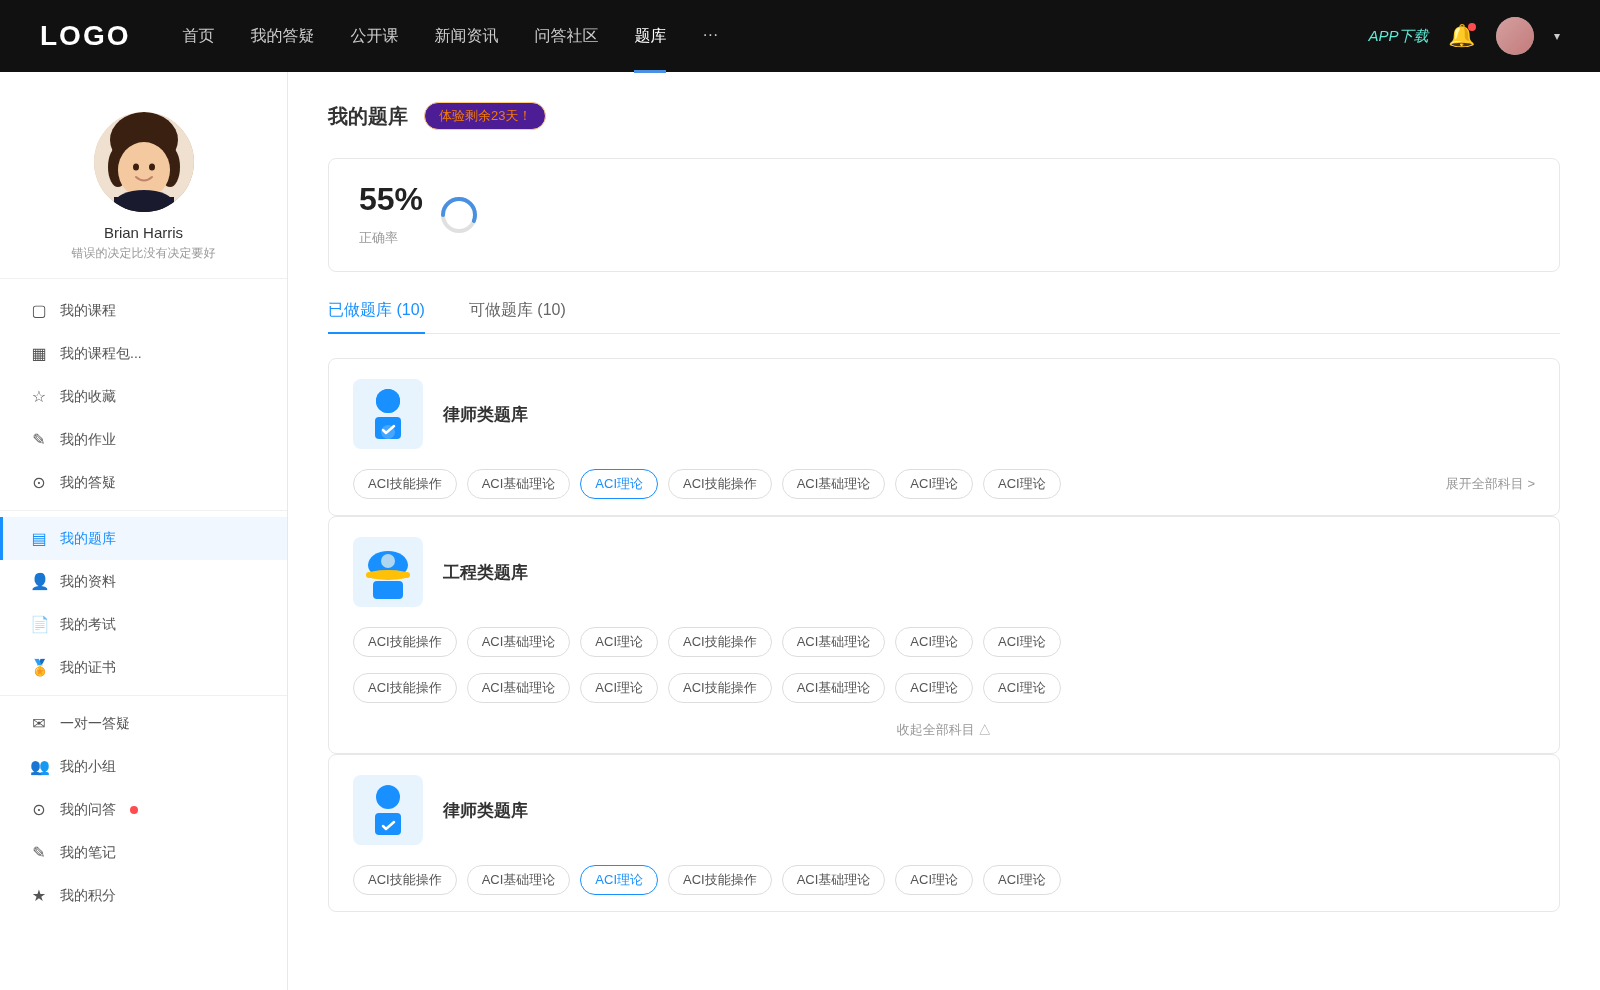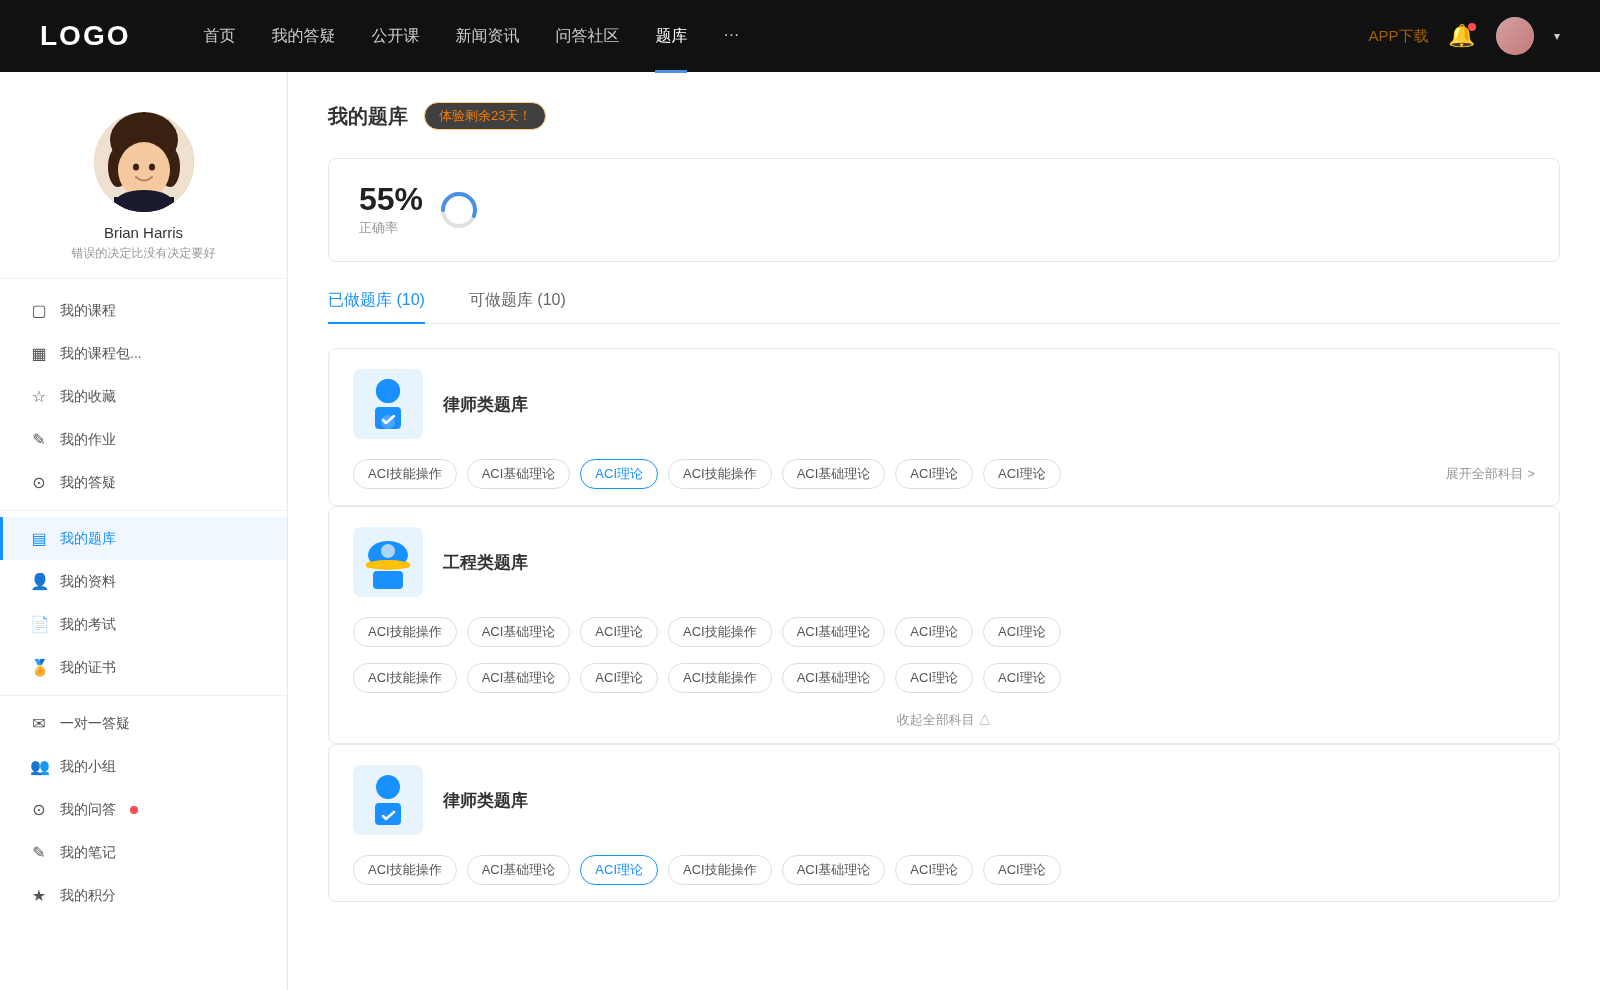--- a/index.html
+++ b/index.html
@@ -12,21 +12,21 @@
       display: flex;
       align-items: center;
       padding: 0 40px;
       gap: 40px;
     }
     .navbar-logo {
       font-size: 28px;
       font-weight: bold;
       color: white;
       letter-spacing: 2px;
-      margin-right: 33px;
+      margin-right: 12px;
     }
     .navbar-nav {
       display: flex;
       gap: 36px;
       flex: 1;
     }
     .navbar-nav-item {
       color: #ccc;
       font-size: 16px;
       cursor: pointer;
@@ -42,23 +42,24 @@
       left: 0; right: 0;
       height: 3px;
       background: #4a90e2;
     }
     .navbar-right {
       display: flex;
       align-items: center;
       gap: 20px;
     }
     .navbar-app-download {
-      color: #a16207;
+      color: #5eead4;
       font-size: 15px;
       cursor: pointer;
+      font-style: italic;
     }
     .navbar-bell {
       position: relative;
       cursor: pointer;
     }
     .navbar-bell-icon {
       font-size: 22px;
       color: #ccc;
     }
     .navbar-bell-dot {
@@ -177,21 +178,21 @@
       align-items: center;
       gap: 16px;
       margin-bottom: 28px;
     }
     .page-title-text {
       font-size: 20px;
       font-weight: 600;
       color: #333;
     }
     .trial-badge {
-      background: #404040;
+      background: #4c1d95;
       color: #f57c00;
       border: 1px solid #ffcc80;
       border-radius: 20px;
       padding: 4px 14px;
       font-size: 13px;
     }
 
     
     .stats-row {
       display: flex;
@@ -209,21 +210,21 @@
       align-items: center;
       gap: 16px;
     }
     .stat-item:last-child { border-right: none; }
     .stat-text {}
     .stat-value {
       font-size: 32px;
       font-weight: 700;
       color: #222;
       line-height: 1;
-      margin-bottom: 4px;
+      margin-bottom: 14px;
     }
     .stat-label {
       font-size: 13px;
       color: #999;
     }
     .stat-icon {
       width: 40px; height: 40px;
       border-radius: 50%;
       display: flex; align-items: center; justify-content: center;
       font-size: 20px;

